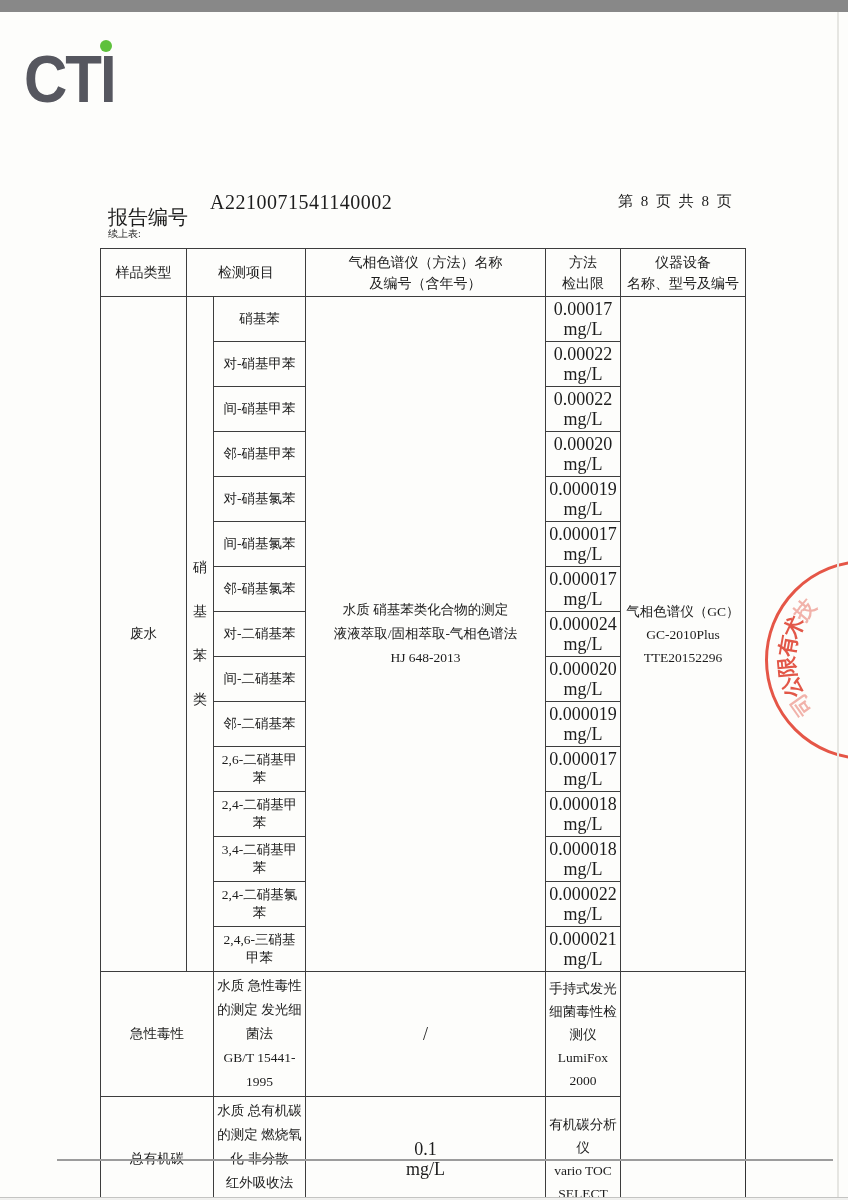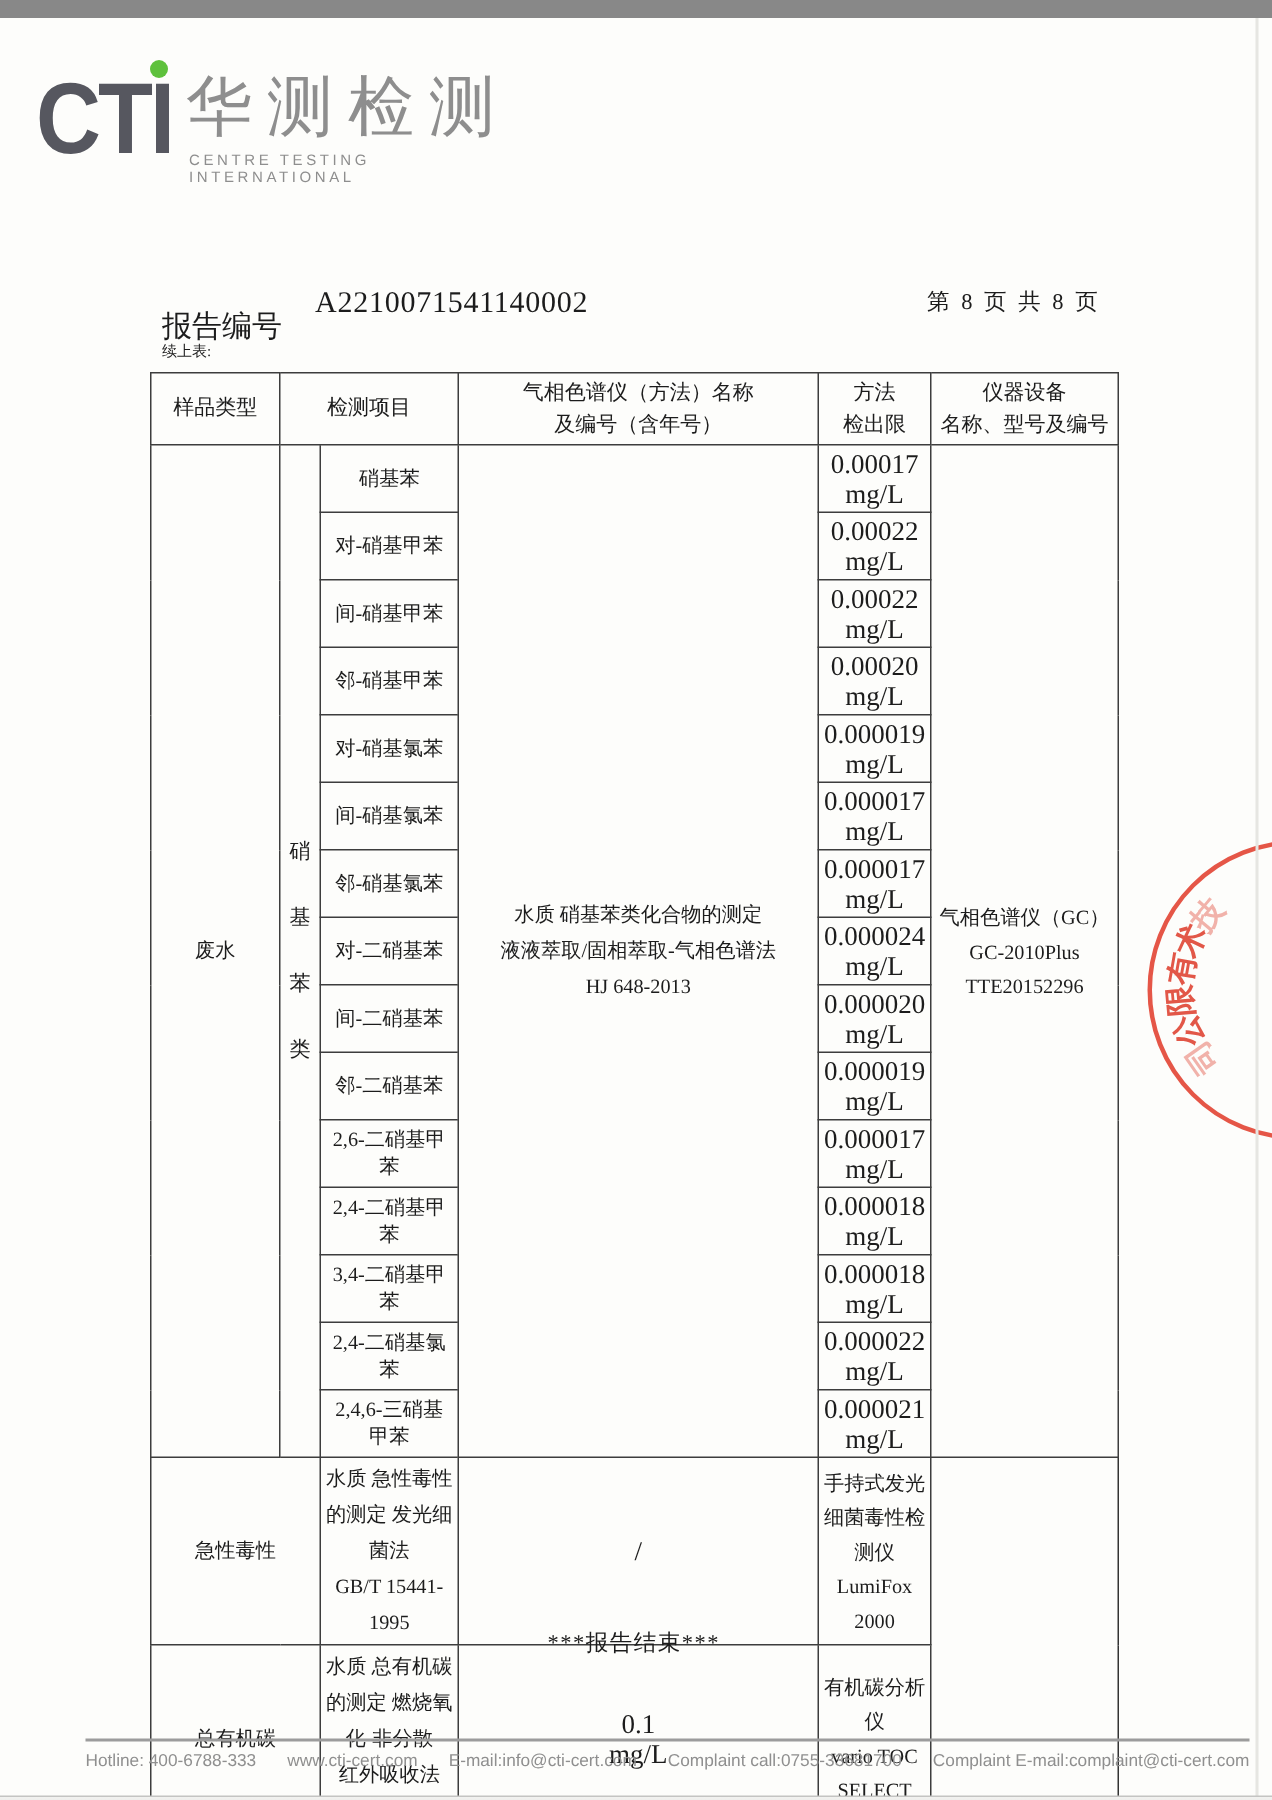--- a/index.html
+++ b/index.html
@@ -76,22 +76,20 @@
                 background:#e6e6e2; }
 </style>
 </head>
 <body>
 
 <div class="page">
 
   <div class="logo">
     <div class="cti">CTI</div>
     <div class="cti-dot" style="background:#5ec13c;"></div>
-    <div class="logo-cn">华测检测</div>
-    <div class="logo-en">CENTRE TESTING INTERNATIONAL</div>
   </div>
 
   <div class="meta-label">报告编号</div>
   <div class="meta-number">A2210071541140002</div>
   <div class="meta-page">第 8 页 共 8 页</div>
   <div class="continued">续上表:</div>
 
   <table class="report">
     <colgroup>
       <col style="width:86px">
@@ -270,36 +268,28 @@
           <div>mg/L</div>
         </td>
         <td class="c-instr">
           <div>有机碳分析仪</div>
           <div>vario TOC SELECT</div>
         </td>
       </tr>
     </tbody>
   </table>
 
-  <div class="end-marker">***报告结束***</div>
 
   <div class="stamp">
     <div class="stamp-ring"></div>
     <span class="st-ch st-c0">技</span>
     <span class="st-ch st-c1">术</span>
     <span class="st-ch st-c2">有</span>
     <span class="st-ch st-c3">限</span>
     <span class="st-ch st-c4">公</span>
     <span class="st-ch st-c5">司</span>
   </div>
 
   <div class="footer-line"></div>
-  <div class="footer-text">
-    <span>Hotline: 400-6788-333</span>
-    <span>www.cti-cert.com</span>
-    <span>E-mail:info@cti-cert.com</span>
-    <span>Complaint call:0755-33681700</span>
-    <span>Complaint E-mail:complaint@cti-cert.com</span>
-  </div>
 
   <div class="scan-right"></div>
   <div class="scan-bottom"></div>
 </div>
 
 </body></html>

